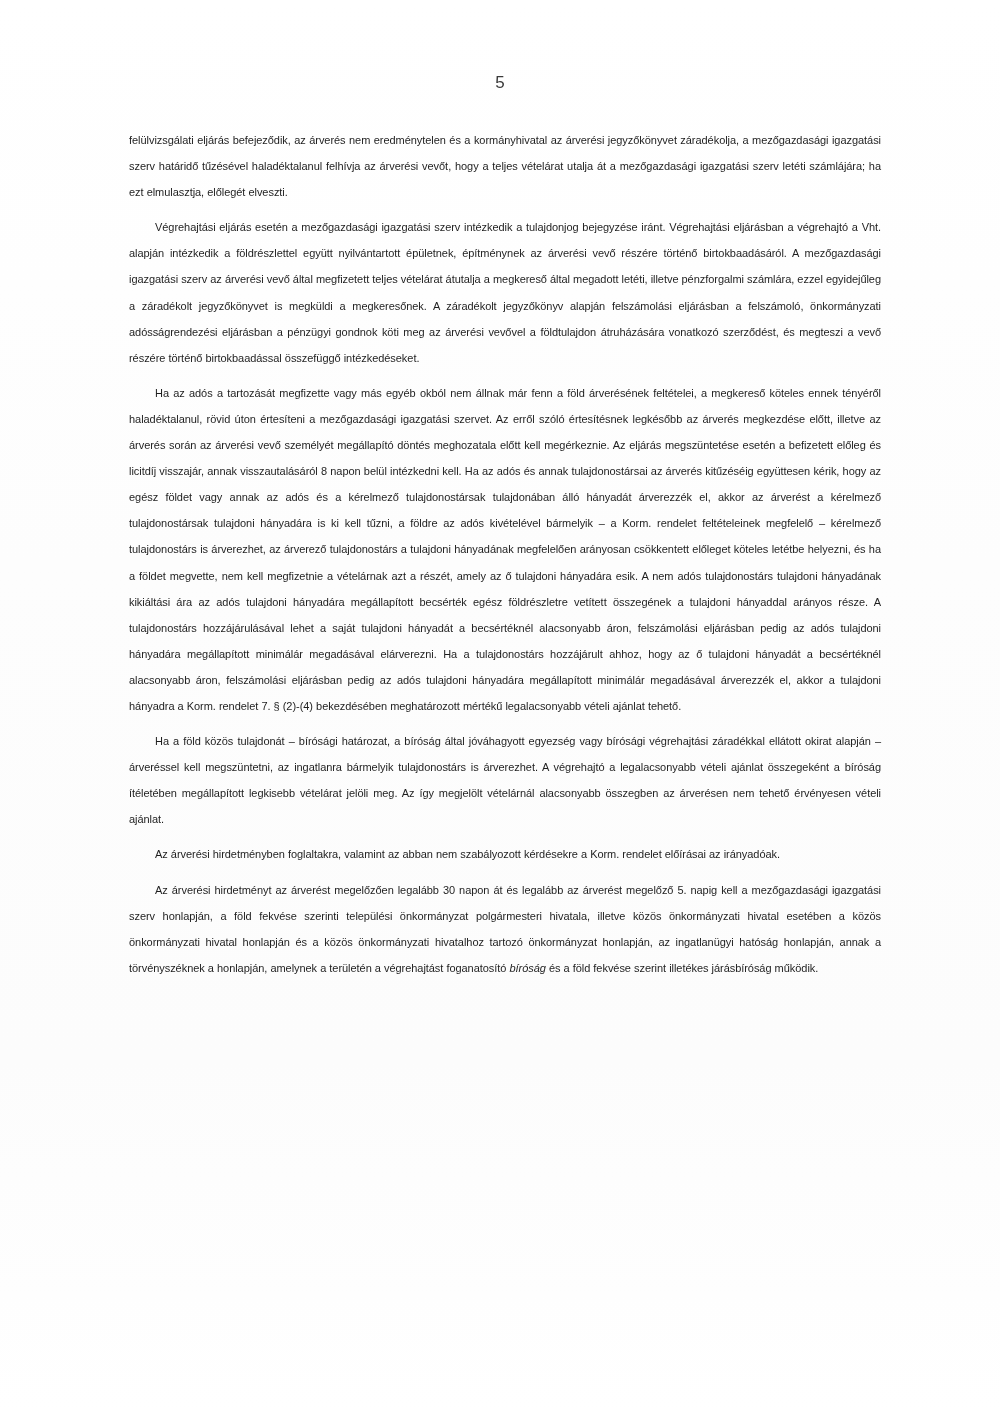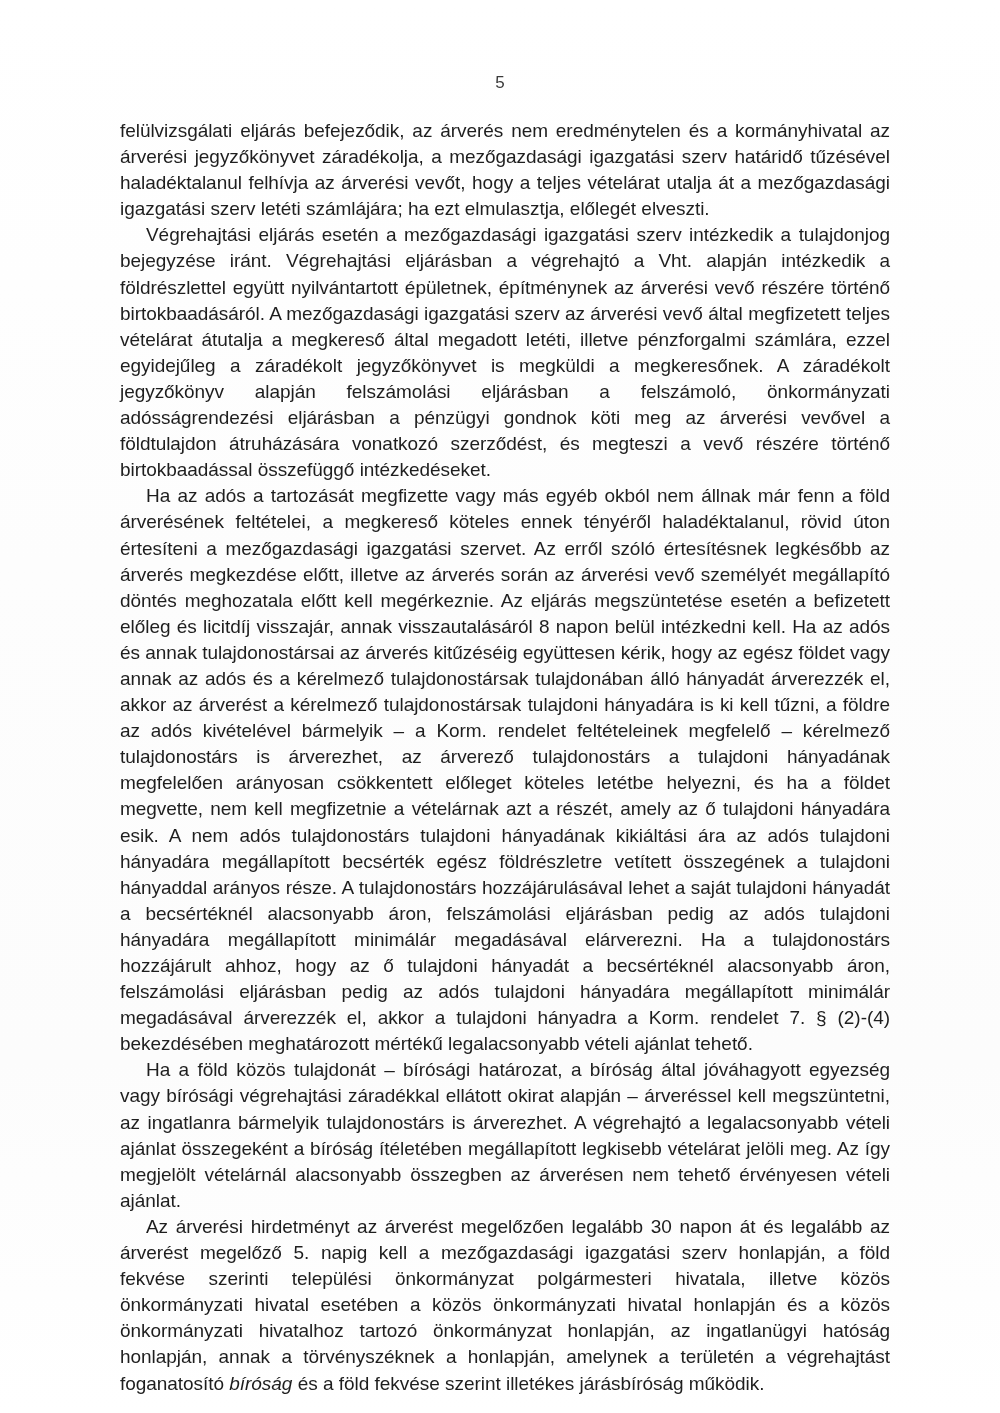--- a/index.html
+++ b/index.html
@@ -46,23 +46,23 @@
   }
 
   .body-text {
     position: absolute;
     top: 118px;
     left: 120px;
     width: 770px;
   }
 
   p.para {
-    margin: 0;
+    margin: 9px;
     padding: 0;
-    font-size: 19px;
+    font-size: 11px;
     line-height: 26.1px;
     text-align: justify;
     text-justify: inter-word;
     color: #1e1e1e;
     text-indent: 26px;
     letter-spacing: -0.05px;
     word-spacing: 0.1px;
     hyphens: none;
   }
 
@@ -91,19 +91,20 @@
   <div class="body-text">
 
     <p class="para no-indent">felülvizsgálati eljárás befejeződik, az árverés nem eredménytelen és a kormányhivatal az árverési jegyzőkönyvet záradékolja, a mezőgazdasági igazgatási szerv határidő tűzésével haladéktalanul felhívja az árverési vevőt, hogy a teljes vételárat utalja át a mezőgazdasági igazgatási szerv letéti számlájára; ha ezt elmulasztja, előlegét elveszti.</p>
 
     <p class="para">Végrehajtási eljárás esetén a mezőgazdasági igazgatási szerv intézkedik a tulajdonjog bejegyzése iránt. Végrehajtási eljárásban a végrehajtó a Vht. alapján intézkedik a földrészlettel együtt nyilvántartott épületnek, építménynek az árverési vevő részére történő birtokbaadásáról. A mezőgazdasági igazgatási szerv az árverési vevő által megfizetett teljes vételárat átutalja a megkereső által megadott letéti, illetve pénzforgalmi számlára, ezzel egyidejűleg a záradékolt jegyzőkönyvet is megküldi a megkeresőnek. A záradékolt jegyzőkönyv alapján felszámolási eljárásban a felszámoló, önkormányzati adósságrendezési eljárásban a pénzügyi gondnok köti meg az árverési vevővel a földtulajdon átruházására vonatkozó szerződést, és megteszi a vevő részére történő birtokbaadással összefüggő intézkedéseket.</p>
 
     <p class="para">Ha az adós a tartozását megfizette vagy más egyéb okból nem állnak már fenn a föld árverésének feltételei, a megkereső köteles ennek tényéről haladéktalanul, rövid úton értesíteni a mezőgazdasági igazgatási szervet. Az erről szóló értesítésnek legkésőbb az árverés megkezdése előtt, illetve az árverés során az árverési vevő személyét megállapító döntés meghozatala előtt kell megérkeznie. Az eljárás megszüntetése esetén a befizetett előleg és licitdíj visszajár, annak visszautalásáról 8 napon belül intézkedni kell. Ha az adós és annak tulajdonostársai az árverés kitűzéséig együttesen kérik, hogy az egész földet vagy annak az adós és a kérelmező tulajdonostársak tulajdonában álló hányadát árverezzék el, akkor az árverést a kérelmező tulajdonostársak tulajdoni hányadára is ki kell tűzni, a földre az adós kivételével bármelyik – a Korm. rendelet feltételeinek megfelelő – kérelmező tulajdonostárs is árverezhet, az árverező tulajdonostárs a tulajdoni hányadának megfelelően arányosan csökkentett előleget köteles letétbe helyezni, és ha a földet megvette, nem kell megfizetnie a vételárnak azt a részét, amely az ő tulajdoni hányadára esik. A nem adós tulajdonostárs tulajdoni hányadának kikiáltási ára az adós tulajdoni hányadára megállapított becsérték egész földrészletre vetített összegének a tulajdoni hányaddal arányos része. A tulajdonostárs hozzájárulásával lehet a saját tulajdoni hányadát a becsértéknél alacsonyabb áron, felszámolási eljárásban pedig az adós tulajdoni hányadára megállapított minimálár megadásával elárverezni. Ha a tulajdonostárs hozzájárult ahhoz, hogy az ő tulajdoni hányadát a becsértéknél alacsonyabb áron, felszámolási eljárásban pedig az adós tulajdoni hányadára megállapított minimálár megadásával árverezzék el, akkor a tulajdoni hányadra a Korm. rendelet 7. § (2)-(4) bekezdésében meghatározott mértékű legalacsonyabb vételi ajánlat tehető.</p>
 
     <p class="para">Ha a föld közös tulajdonát – bírósági határozat, a bíróság által jóváhagyott egyezség vagy bírósági végrehajtási záradékkal ellátott okirat alapján – árveréssel kell megszüntetni, az ingatlanra bármelyik tulajdonostárs is árverezhet. A végrehajtó a legalacsonyabb vételi ajánlat összegeként a bíróság ítéletében megállapított legkisebb vételárat jelöli meg. Az így megjelölt vételárnál alacsonyabb összegben az árverésen nem tehető érvényesen vételi ajánlat.</p>
 
+    <p class="para">Az árverési hirdetményben foglaltakra, valamint az abban nem szabályozott kérdésekre a Korm. rendelet előírásai az irányadóak.</p>
 
     <p class="para"><span>Az árverési hirdetményt az árverést megelőzően legalább 30 napon át és legalább az árverést megelőző 5. napig kell a mezőgazdasági igazgatási szerv honlapján, a föld fekvése szerinti települési önkormányzat polgármesteri hivatala, illetve közös önkormányzati hivatal esetében a közös önkormányzati hivatal honlapján és a közös önkormányzati hivatalhoz tartozó önkormányzat honlapján, az ingatlanügyi hatóság honlapján, annak a törvényszéknek a honlapján, amelynek a területén a végrehajtást foganatosító </span><em class="italic-term">bíróság</em><span> és a föld fekvése szerint illetékes járásbíróság működik.</span></p>
 
 
   </div>
 
 </div>
 
 </body></html>

